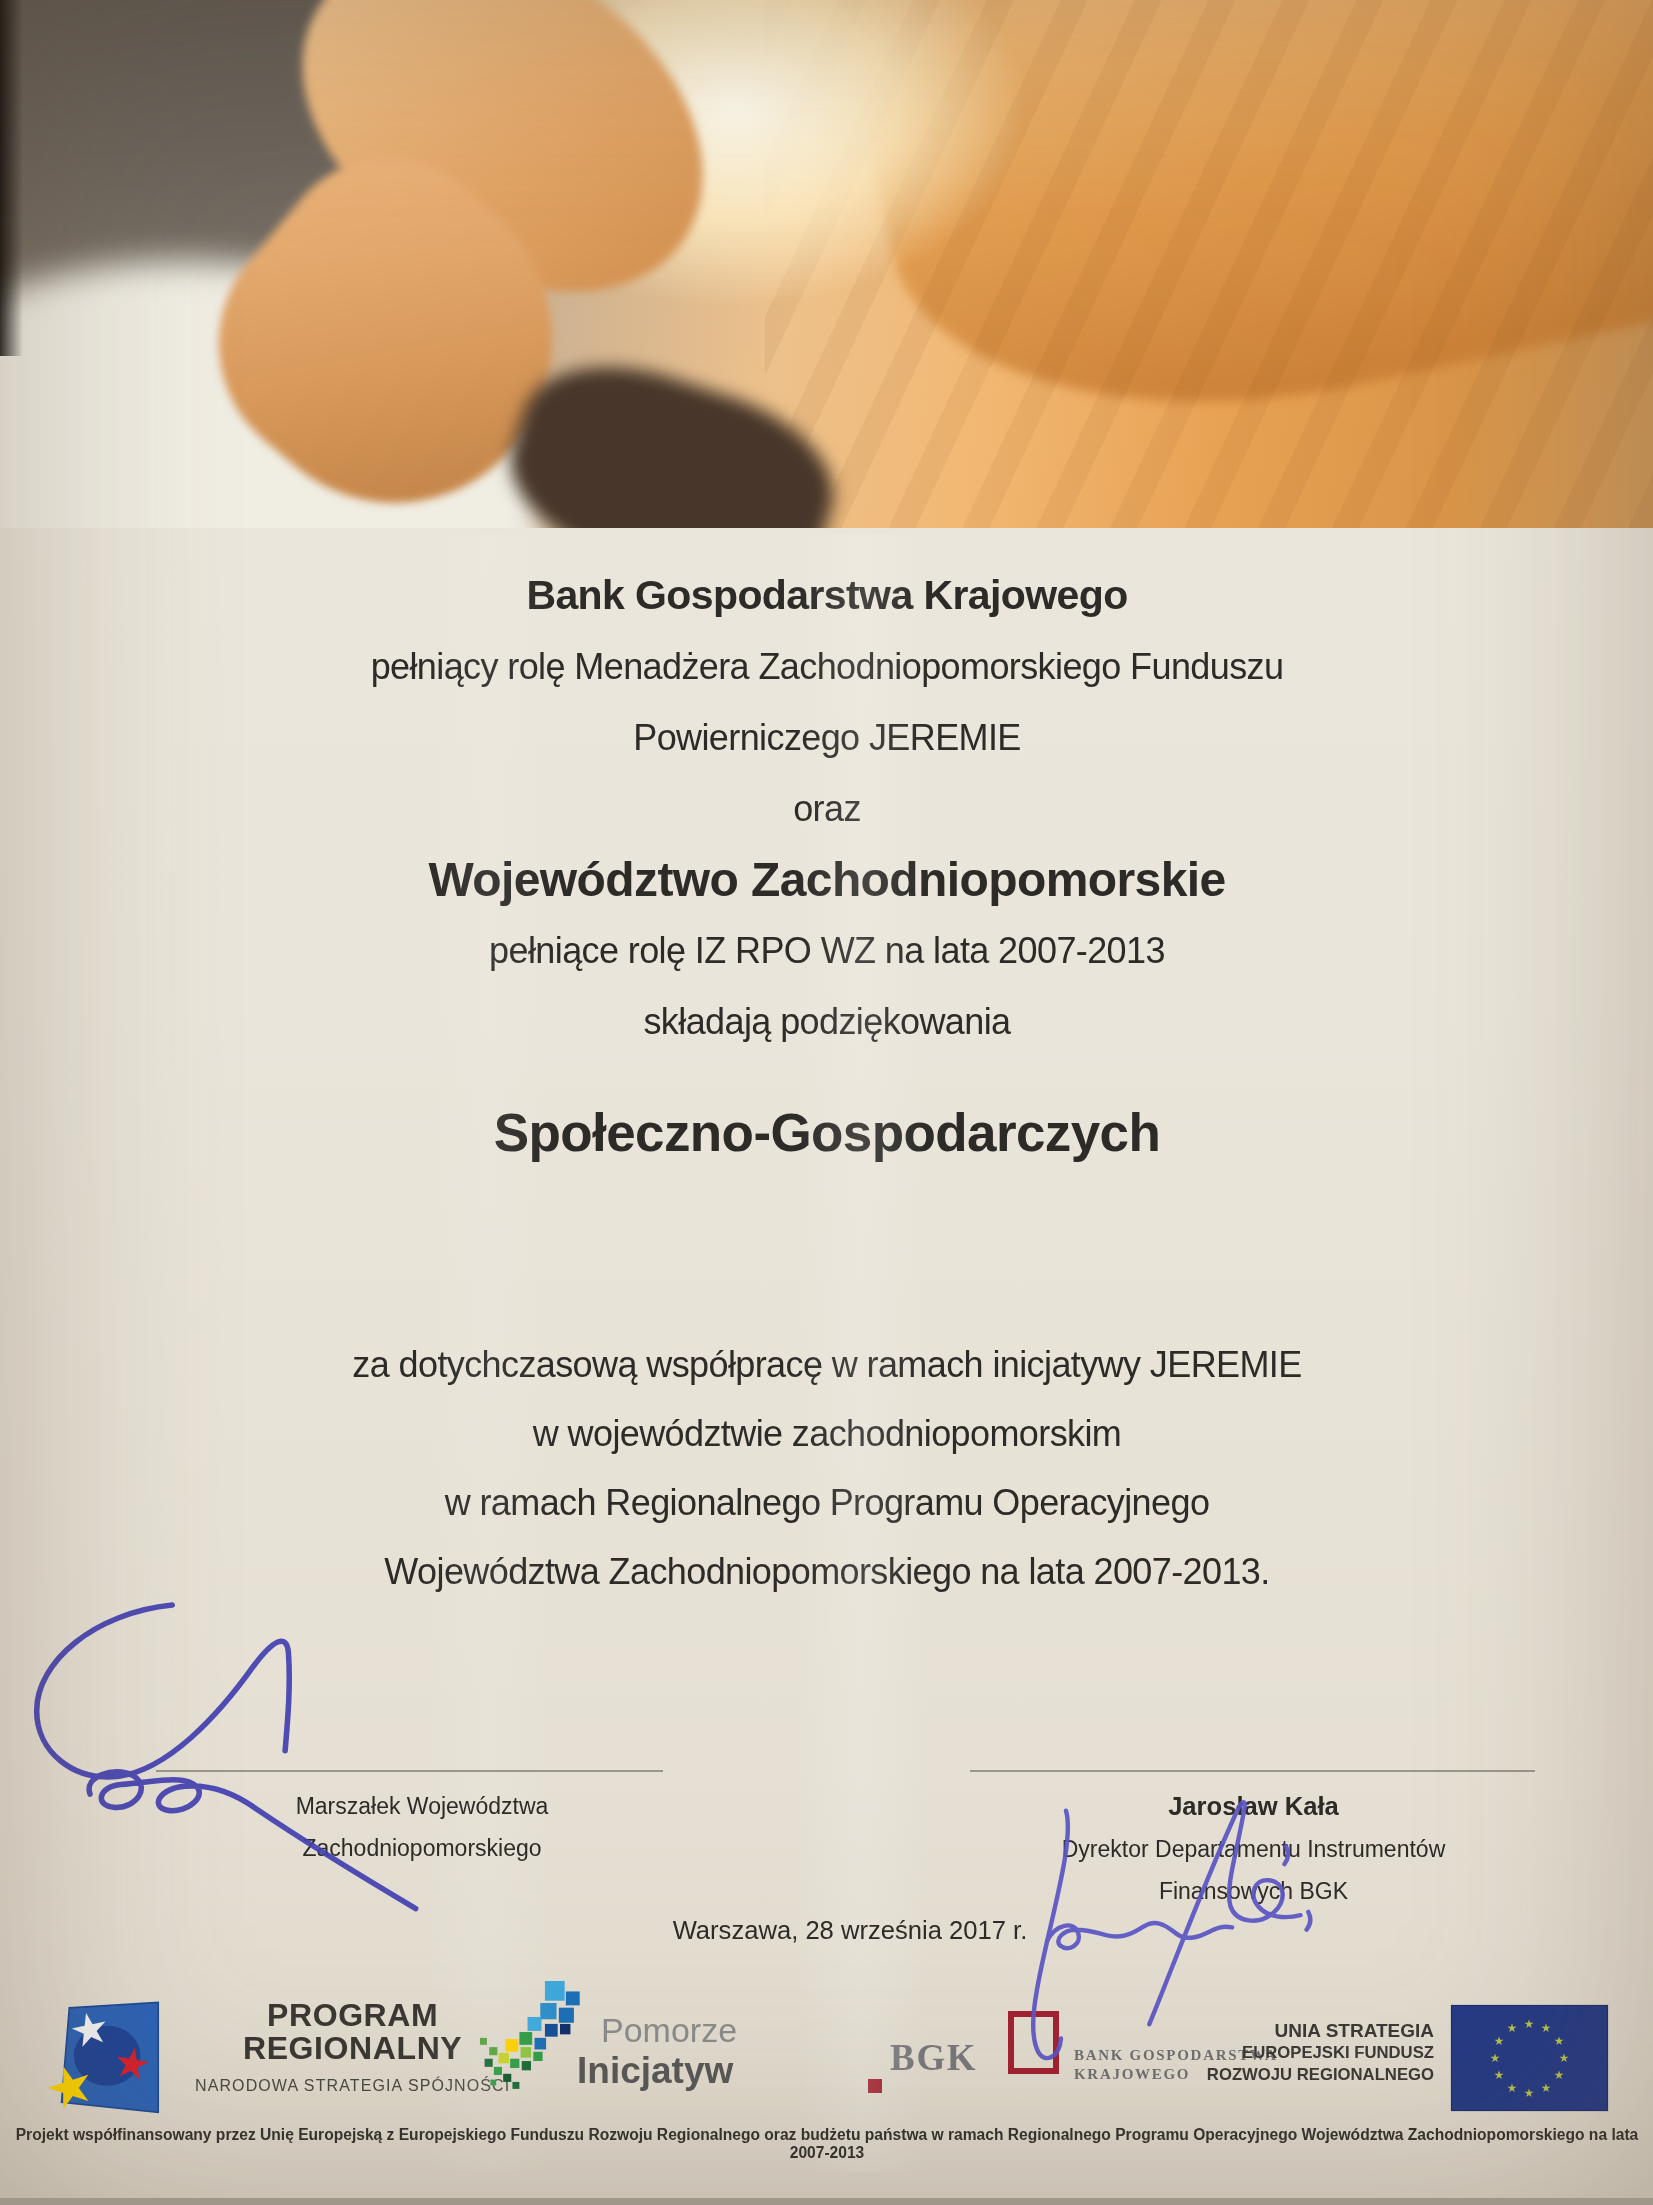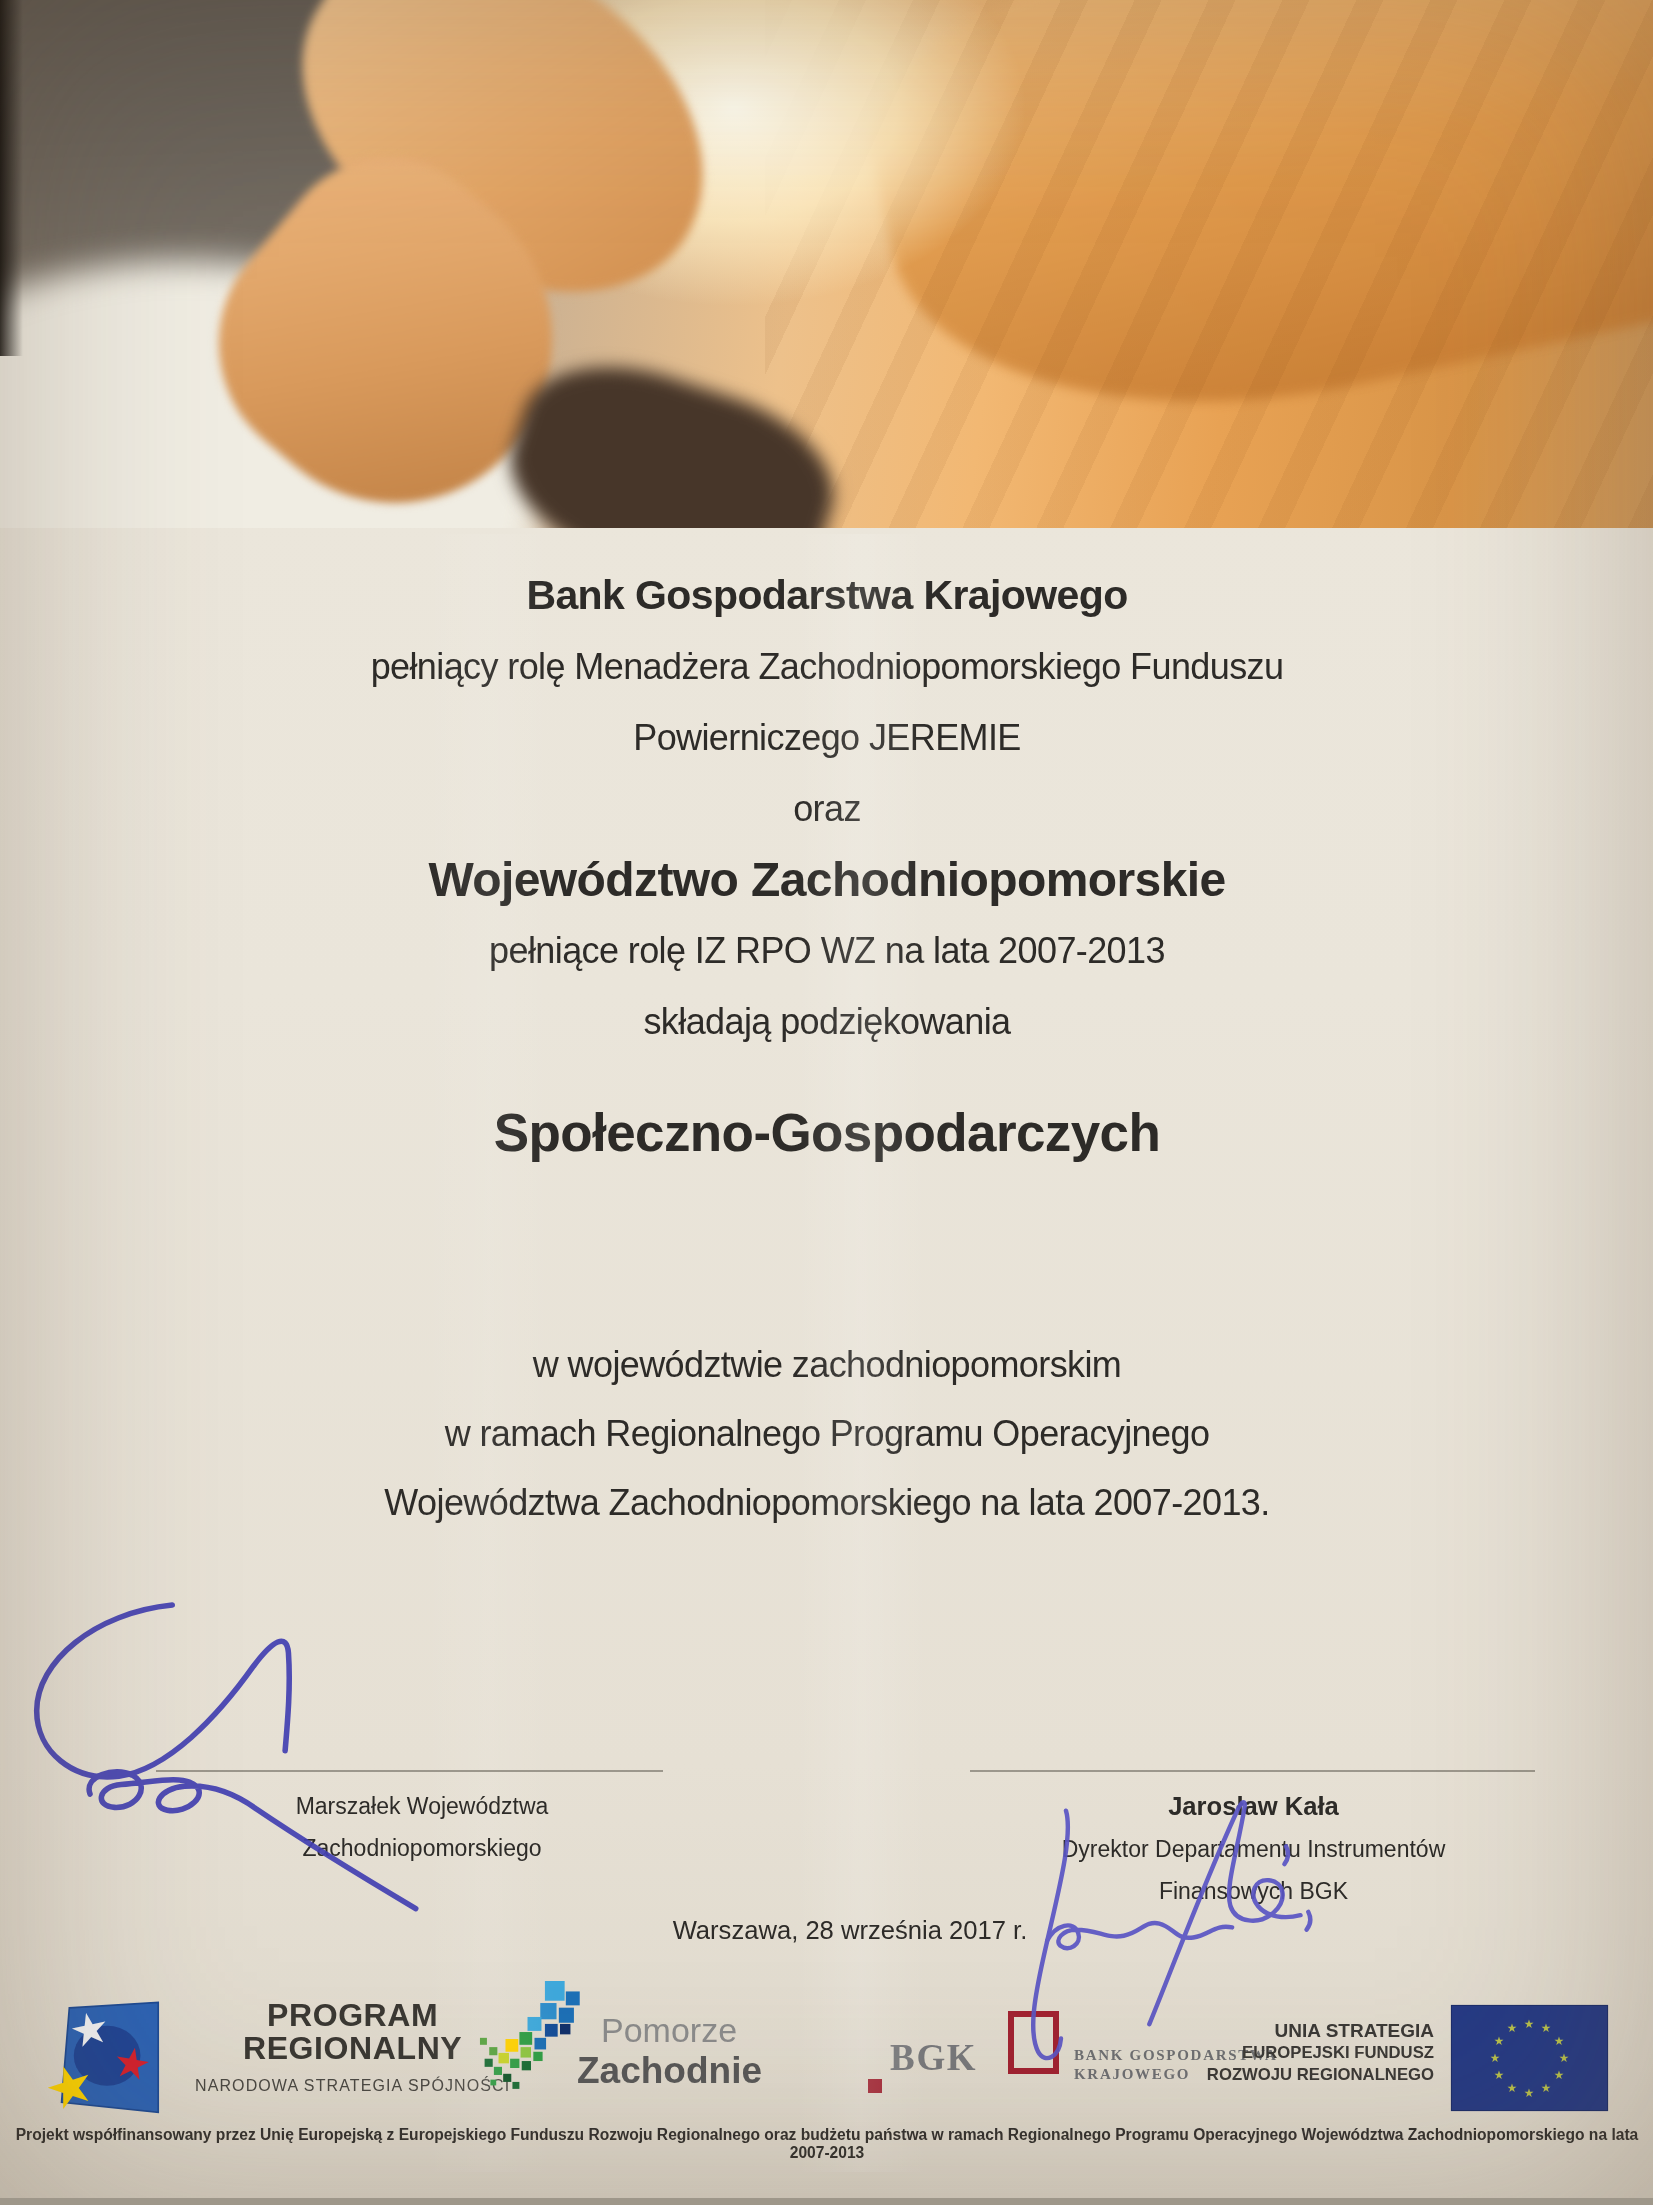--- a/index.html
+++ b/index.html
@@ -105,20 +105,21 @@
     <div class="b2">Województwo Zachodniopomorskie</div>
     <div>pełniące rolę IZ RPO WZ na lata 2007-2013</div>
     <div>składają podziękowania</div>
   </div>
 
   <div class="cline recipient">
     <div>Społeczno-Gospodarczych</div>
   </div>
 
   <div class="cline body-block">
+    <div>za dotychczasową współpracę w ramach inicjatywy JEREMIE</div>
     <div>w województwie zachodniopomorskim</div>
     <div>w ramach Regionalnego Programu Operacyjnego</div>
     <div>Województwa Zachodniopomorskiego na lata 2007-2013.</div>
   </div>
 
   <div class="sig-line" style="left:156px;top:1770px;width:507px"></div>
   <div class="sig-line" style="left:970px;top:1770px;width:565px"></div>
 
   <div class="sig-col" style="left:144px;top:1785px;width:556px">
     <div class="sig-title">Marszałek Województwa</div>
@@ -177,21 +178,21 @@
     <rect x="42" y="69" width="8" height="8" fill="#176b33"></rect>
     <rect x="14" y="57" width="7" height="7" fill="#57a33e"></rect>
     <rect x="6" y="49" width="6" height="6" fill="#57a33e"></rect>
     <rect x="10" y="67" width="7" height="7" fill="#176b33"></rect>
     <rect x="18" y="74" width="7" height="7" fill="#2f9e44"></rect>
     <rect x="26" y="80" width="7" height="7" fill="#0f5527"></rect>
     <rect x="34" y="87" width="6" height="6" fill="#176b33"></rect>
     <rect x="15" y="85" width="5" height="5" fill="#2f9e44"></rect>
   </svg>
   <div class="pz-line1">Pomorze</div>
-  <div class="pz-line2">Zachodnie</div>
+  <div class="pz-line2">Inicjatyw</div>
 
   <div class="bgk-sq-small"></div>
   <div class="bgk-abbr">BGK</div>
   <div class="bgk-sq-big"></div>
   <div class="bgk-name">
     <div>BANK GOSPODARSTWA</div>
     <div>KRAJOWEGO</div>
   </div>
 
   <div class="eu-text">

